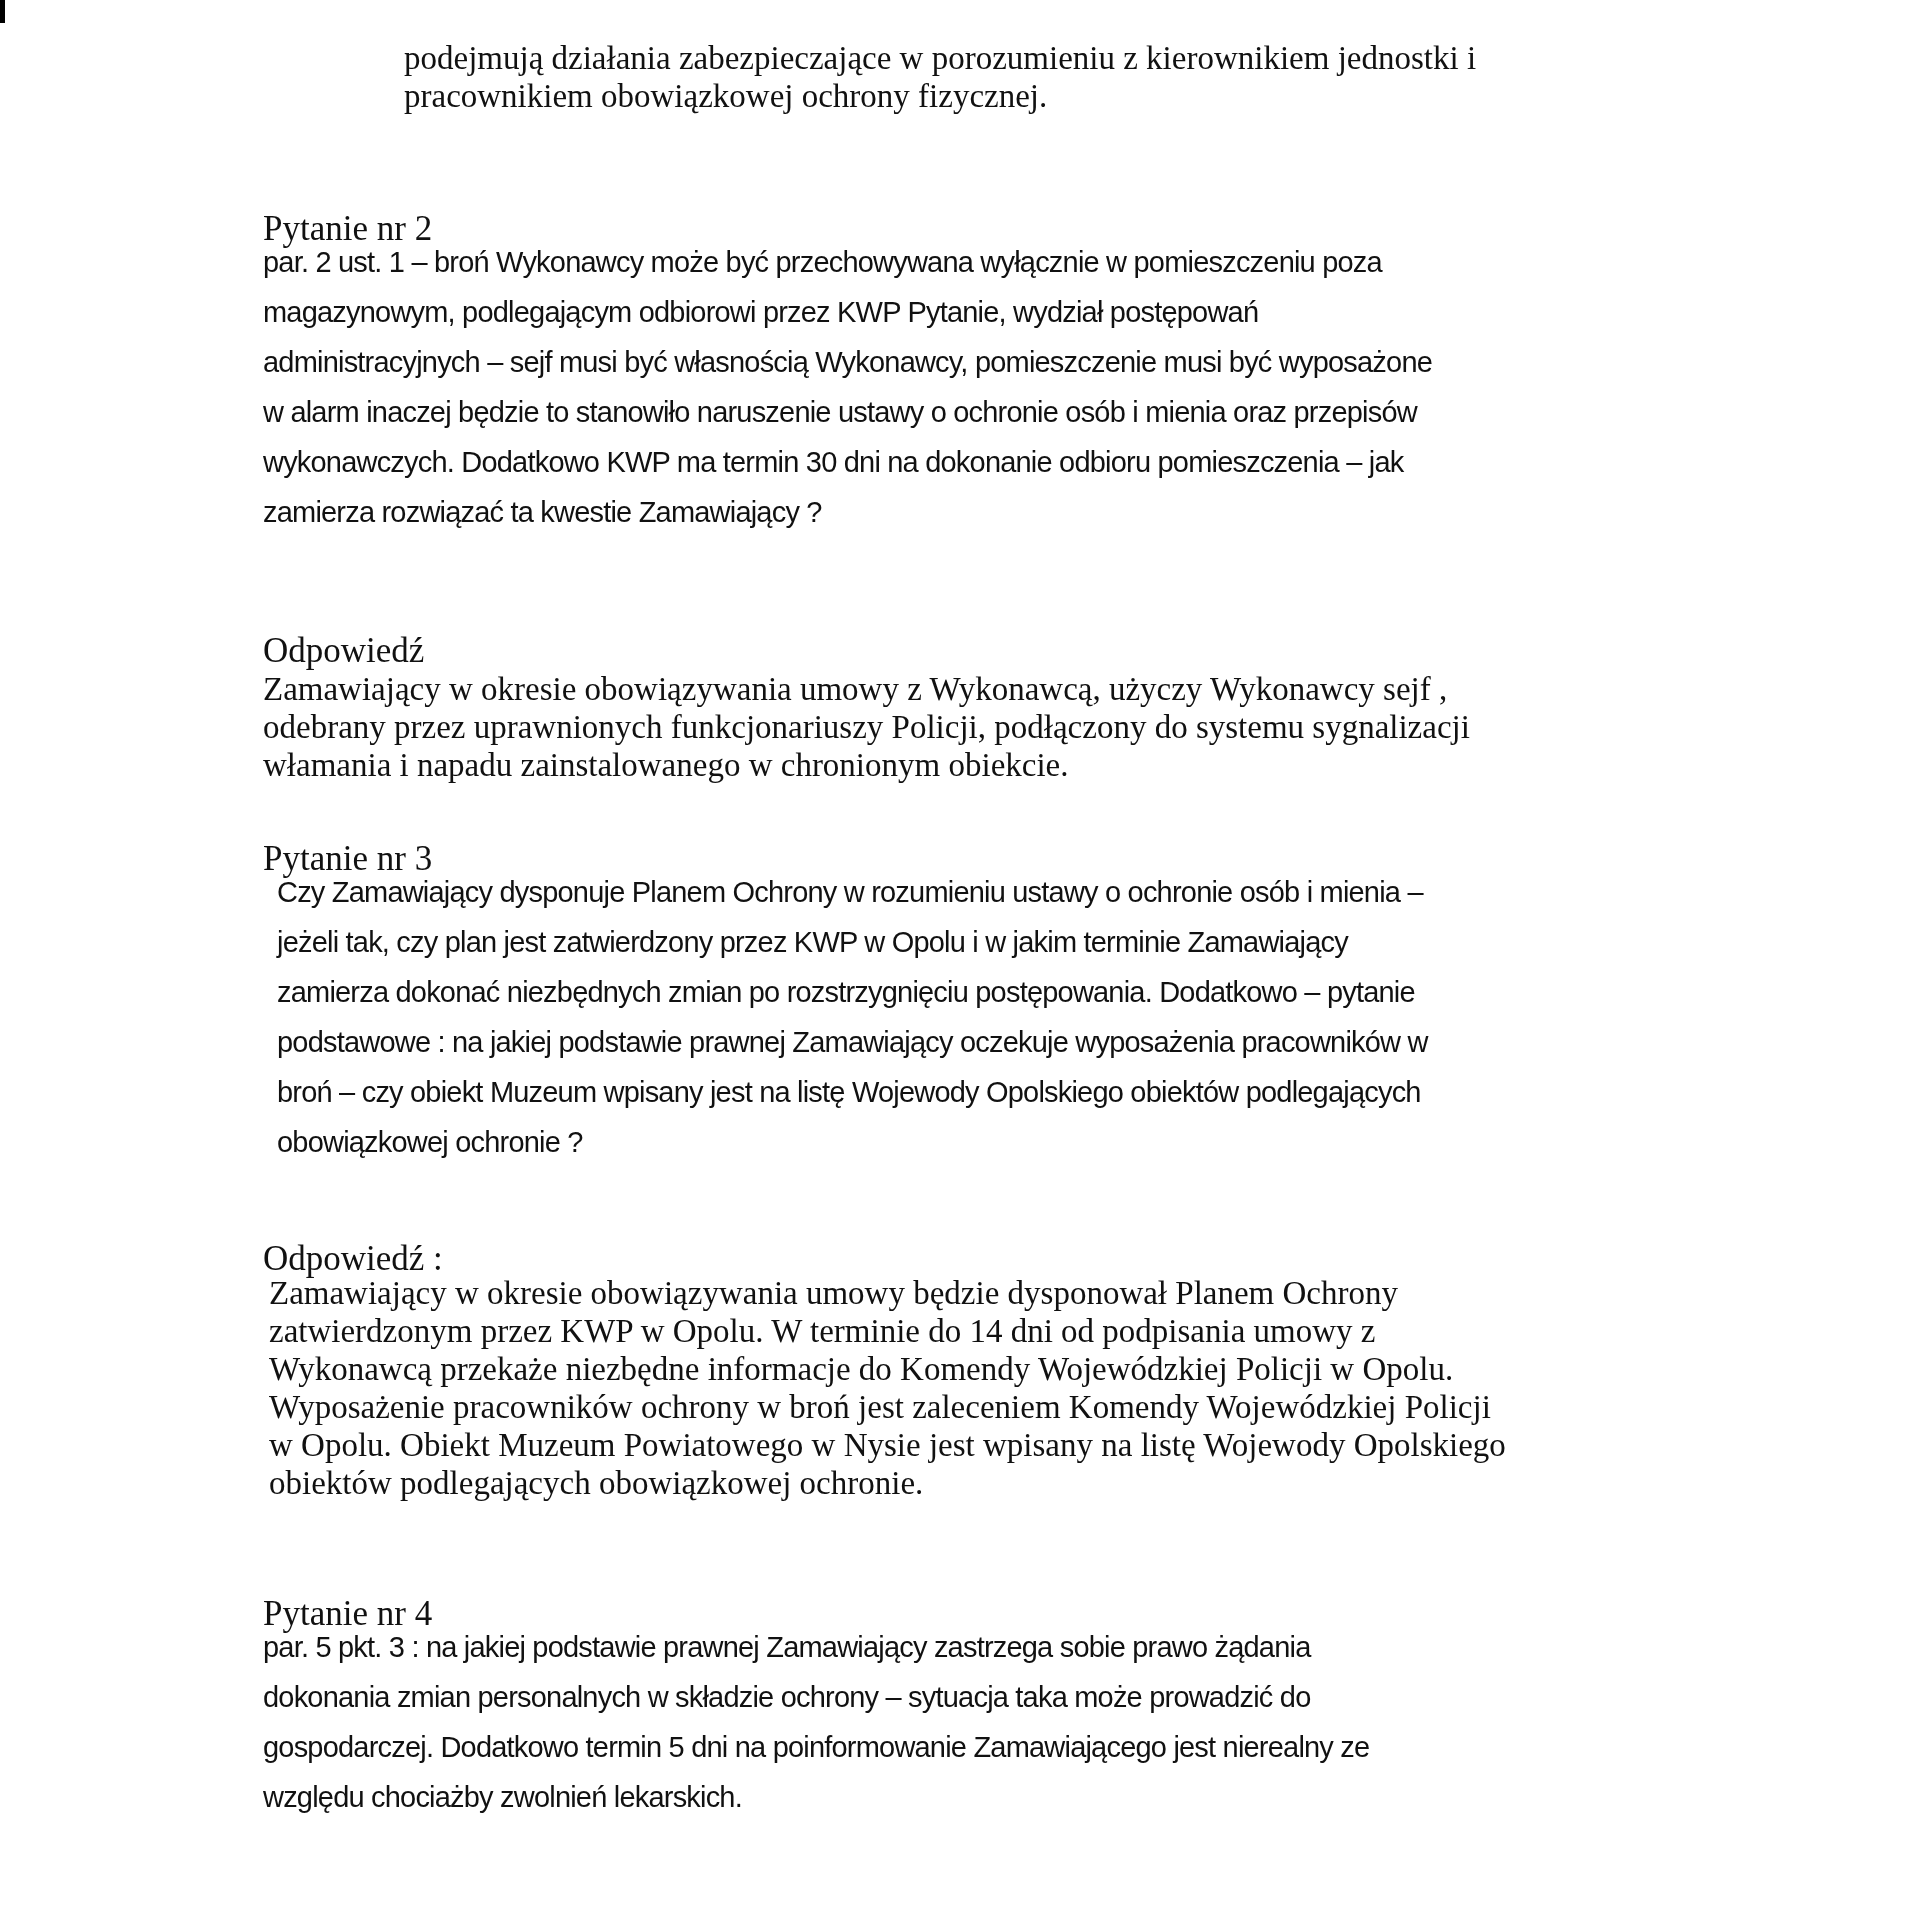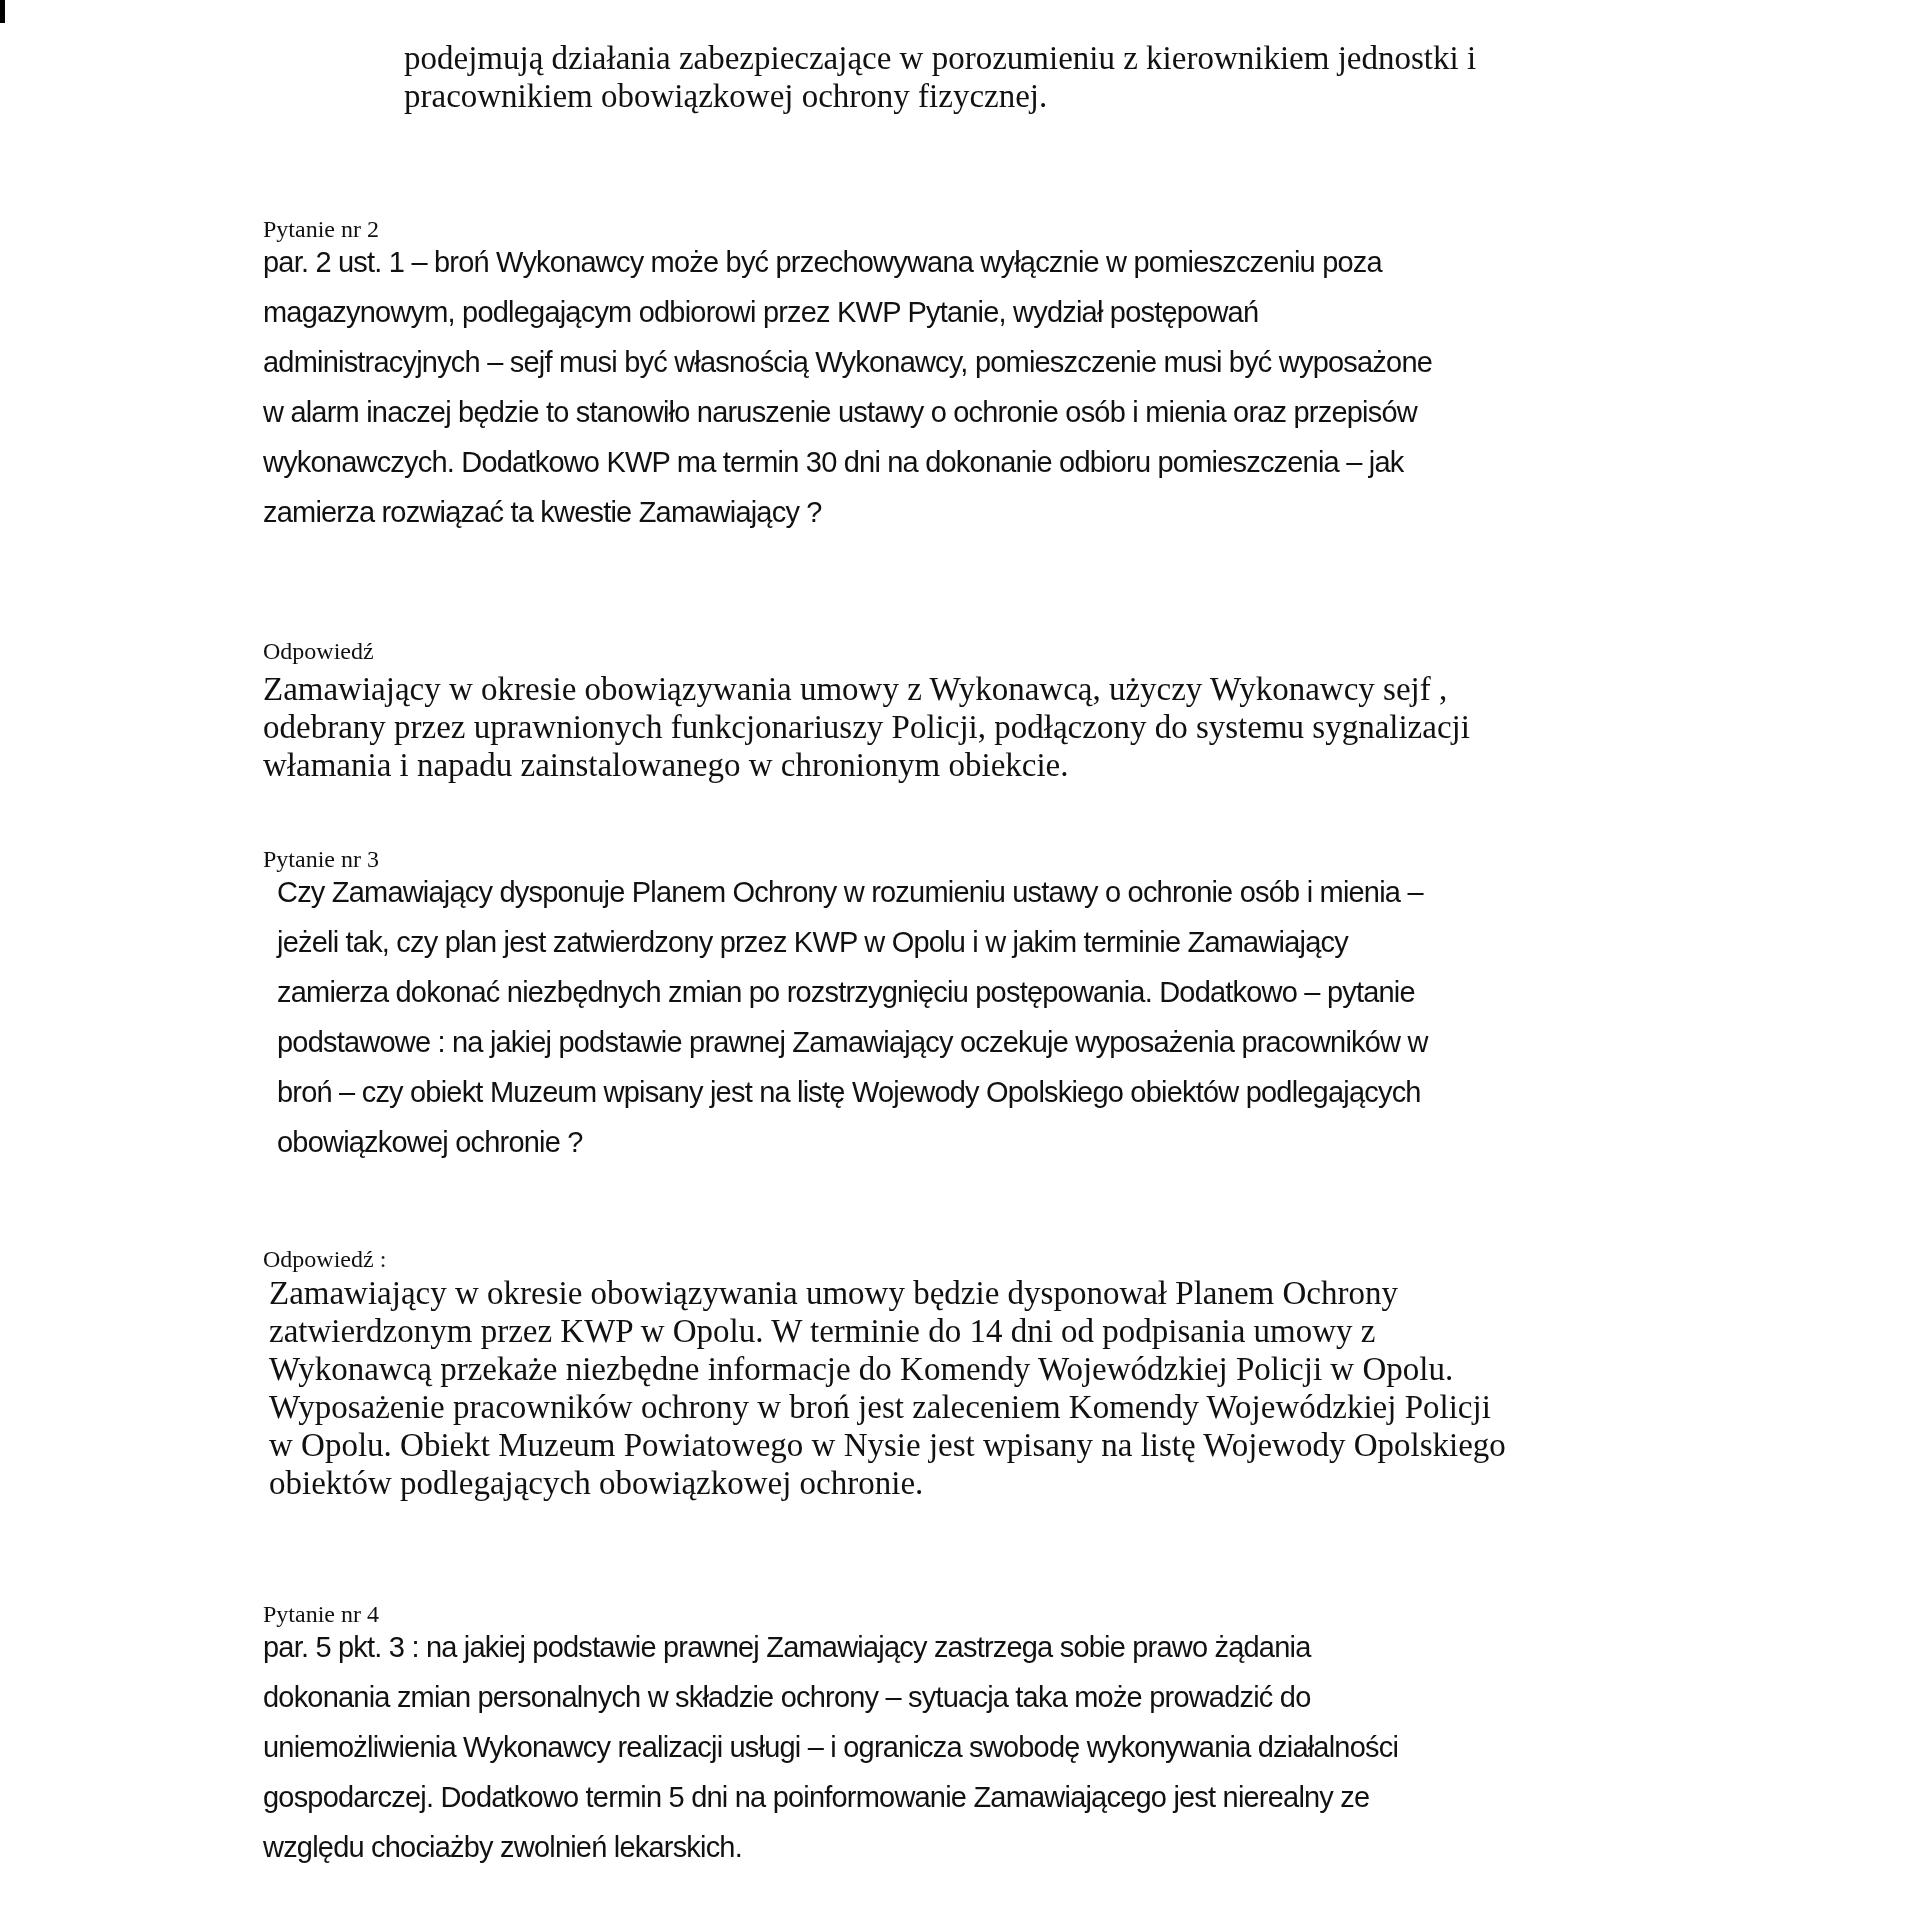--- a/index.html
+++ b/index.html
@@ -2,21 +2,21 @@
 <html style="font-size:6.2px"><head>
 <meta charset="utf-8">
 <style>
   html, body { margin: 0; padding: 0; background: #ffffff; }
   body { width: 1911px; height: 2702px; position: relative; overflow: hidden; color: #111; }
   .mark { position: absolute; left: 0; top: 0; width: 5.4px; height: 23px; background: #000; }
   .blk { position: absolute; }
   .serif { font-family: "Liberation Serif", "DejaVu Serif", serif; font-size: 33px; line-height: 38px; }
   .sans { font-family: Liberation Sans, sans-serif; font-size: 29px; line-height: 50px; letter-spacing: -0.8px; }
   .line { display: block; white-space: nowrap; }
-  .heading { font-family: "Liberation Serif", "DejaVu Serif", serif; font-size: 24px; line-height: 38px; white-space: nowrap; }
+  .heading { font-family: "Liberation Serif", "DejaVu Serif", serif; font-size: 35px; line-height: 38px; white-space: nowrap; }
 </style>
 </head>
 <body>
 
 <div class="mark"></div>
 
 <div class="blk serif" style="left:404px; top:39px;">
   <span class="line">podejmują działania zabezpieczające w porozumieniu z kierownikiem jednostki i</span>
   <span class="line">pracownikiem obowiązkowej ochrony fizycznej.</span>
 </div>
@@ -53,17 +53,16 @@
   <span class="line">Wykonawcą przekaże niezbędne informacje do Komendy Wojewódzkiej Policji w Opolu.</span>
   <span class="line">Wyposażenie pracowników ochrony w broń jest zaleceniem Komendy Wojewódzkiej Policji</span>
   <span class="line">w Opolu. Obiekt Muzeum Powiatowego w Nysie jest wpisany na listę Wojewody Opolskiego</span>
   <span class="line">obiektów podlegających obowiązkowej ochronie.</span>
 </div>
 
 <div class="blk heading" style="left:263px; top:1595px;">Pytanie nr 4</div>
 <div class="blk sans" style="left:263px; top:1622px;">
   <span class="line">par. 5 pkt. 3 : na jakiej podstawie prawnej Zamawiający zastrzega sobie prawo żądania</span>
   <span class="line">dokonania zmian personalnych w składzie ochrony – sytuacja taka może prowadzić do</span>
-  <span class="line">uniemożliwienia Wykonawcy realizacji usługi – i ogranicza swobodę wykonywania działalności</span>
   <span class="line">gospodarczej. Dodatkowo termin 5 dni na poinformowanie Zamawiającego jest nierealny ze</span>
   <span class="line">względu chociażby zwolnień lekarskich.</span>
 </div>
 
 
 </body></html>

